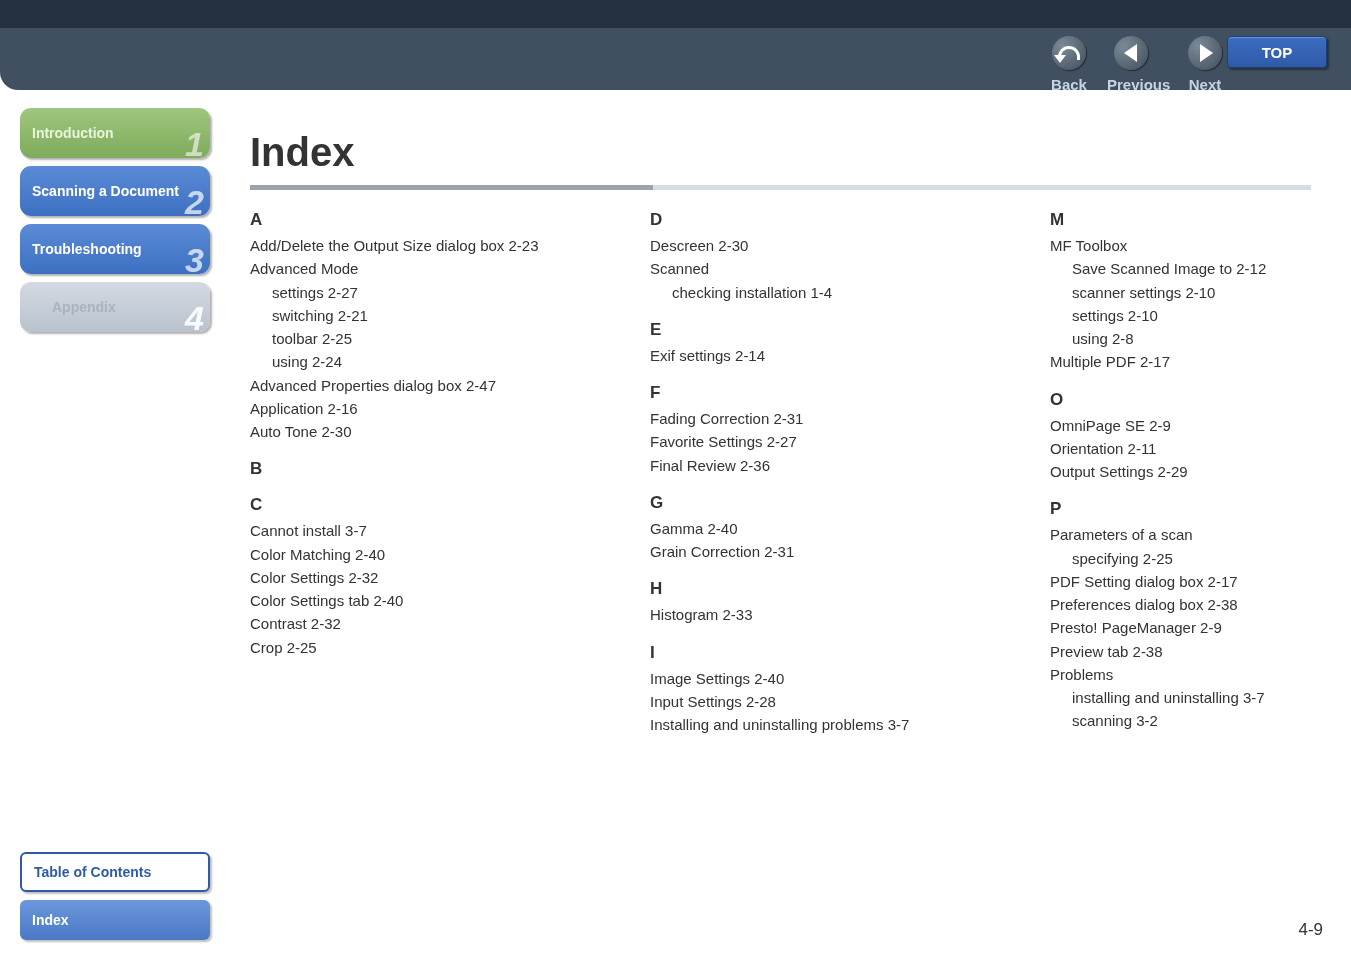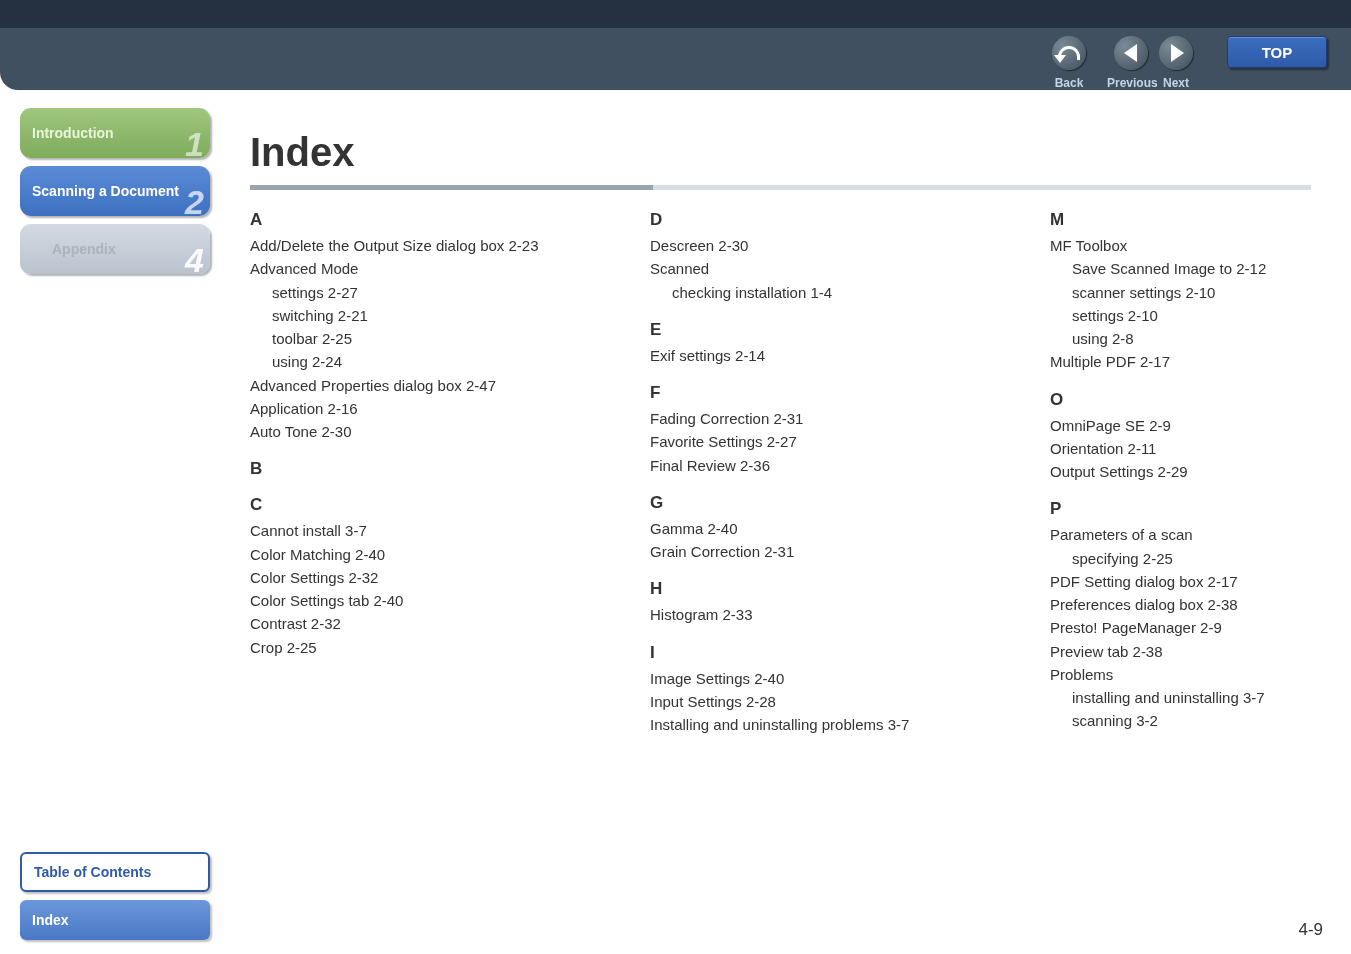--- a/index.html
+++ b/index.html
@@ -54,21 +54,21 @@
     background: radial-gradient(circle at 30% 30%, #7a8a96, #3f4e5a);
     border-radius: 50%;
     margin: 0 auto;
     display: flex;
     align-items: center;
     justify-content: center;
     box-shadow: 1px 1px 1px rgba(0,0,0,0.5);
   }
   .nav-btn .label {
     margin-top: 6px;
-    font-size: 12px;
+    font-size: 15px;
     font-weight: bold;
     color: #c6d4e4;
     text-align: center;
   }
   .tri-left {
     width: 0; height: 0;
     border-top: 9px solid transparent;
     border-bottom: 9px solid transparent;
     border-right: 13px solid #fff;
     margin-right: 2px;
@@ -220,40 +220,44 @@
         <div class="back-arrow"></div>
       </div>
     <div class="label">Back</div>
   </div>
   <div class="nav-btn" style="right:196px">
     <div class="circle">
         <div class="tri-left"></div>
       </div>
     <div class="label">Previous</div>
   </div>
-  <div class="nav-btn" style="right:151px">
+  <div class="nav-btn" style="right:122px">
     <div class="circle">
         <div class="tri-right"></div>
       </div>
     <div class="label">Next</div>
   </div>
 
   <div class="top-button">
     <span>TOP</span>
   </div>
 </div>
 
 <div class="side-nav">
   <div class="nav-tab green">
     <span>Introduction</span>
     <span class="num">1</span>
   </div>
   <div class="nav-tab blue">
     <span>Scanning a Document</span>
     <span class="num">2</span>
+  </div>
+  <div class="nav-tab blue">
+    <span>Troubleshooting</span>
+    <span class="num">3</span>
   </div>
   <div class="nav-tab grey">
     <span>Appendix</span>
     <span class="num">4</span>
   </div>
 </div>
 
 <div class="bottom-left">
   <div class="bl-btn outline">
     <span>Table of Contents</span>

